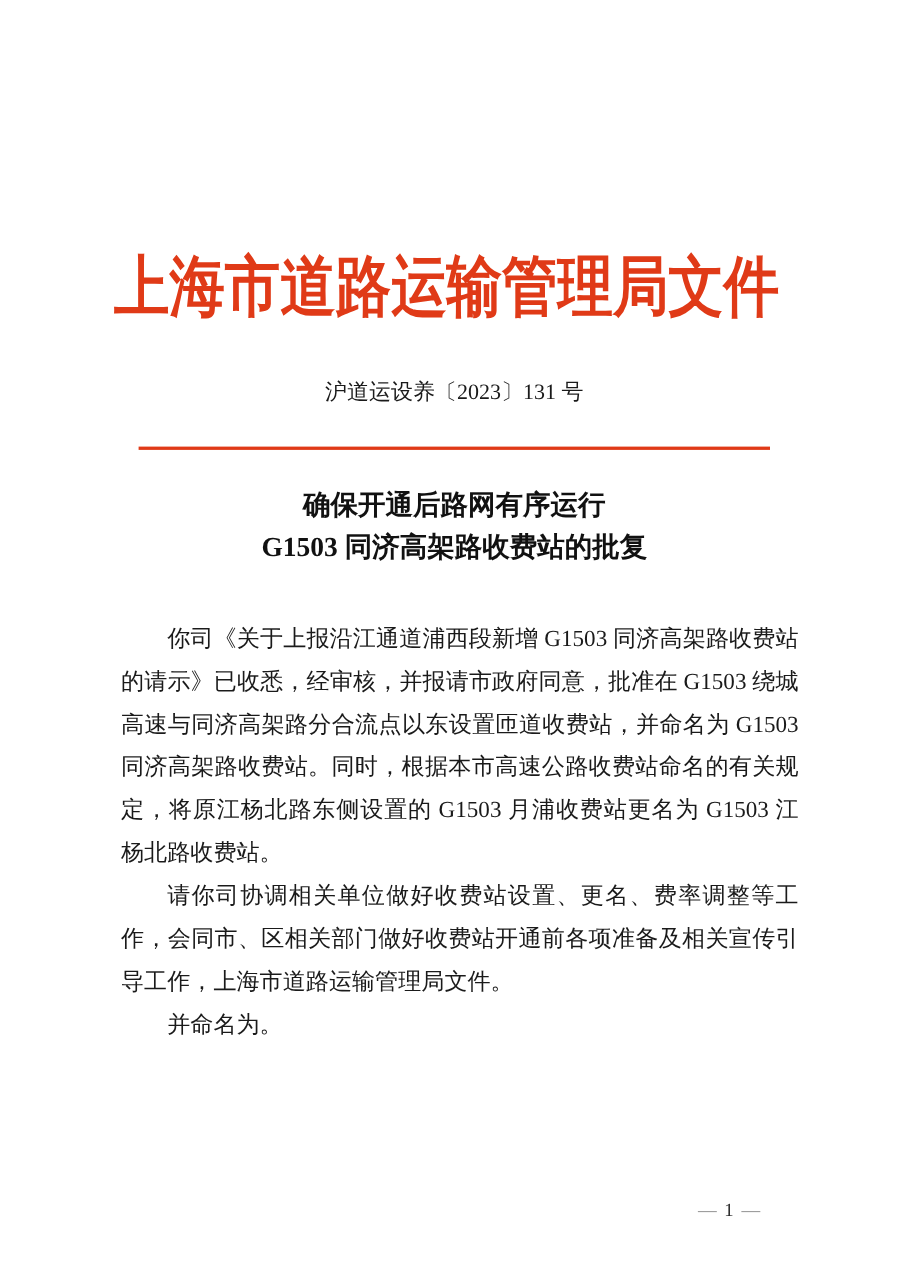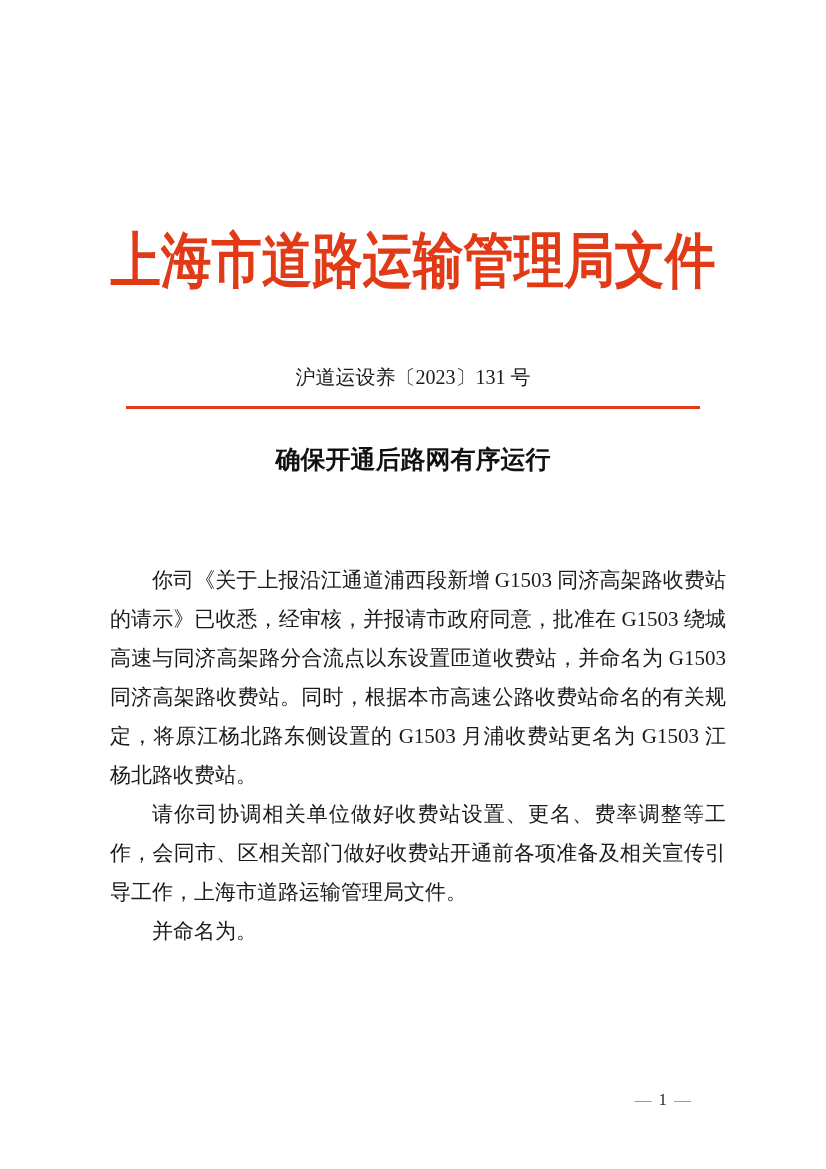--- a/index.html
+++ b/index.html
@@ -11,35 +11,36 @@
     background: #ffffff;
     overflow: hidden;
     font-family: "Liberation Serif", "DejaVu Serif", serif;
     color: #1a1a1a;
   }
   .letterhead {
     position: absolute;
     top: 227px;
     left: 0;
     width: 100%;
-    text-align: center;
+    text-align: left;
     font-size: 60px;
     line-height: 68px;
     font-weight: bold;
     color: var(--accent-red, #e03a17);
     white-space: nowrap;
+    padding-left: 46px;
   }
   .letterhead .squeeze {
     display: inline-block;
     transform: scaleX(0.84);
     transform-origin: 50% 50%;
   }
   .doc-number {
     position: absolute;
-    top: 363px;
+    top: 343px;
     left: 0;
     width: 100%;
     text-align: center;
     font-size: 20px;
     line-height: 28px;
     color: #1a1a1a;
   }
   .red-rule {
     position: absolute;
     top: 406px;
@@ -100,20 +101,21 @@
   <div class="letterhead">
     <span class="squeeze">上海市道路运输管理局文件</span>
   </div>
 
   <div class="doc-number">沪道运设养〔2023〕131 号</div>
 
   <div class="red-rule"></div>
 
   <div class="subject">
     <div>确保开通后路网有序运行</div>
+    <div>G1503 同济高架路收费站的批复</div>
   </div>
 
   <div class="body-text">
     <p class="indent">你司《关于上报沿江通道浦西段新增 G1503 同济高架路收费站的请示》已收悉，经审核，并报请市政府同意，批准在 G1503 绕城高速与同济高架路分合流点以东设置匝道收费站，并命名为 G1503 同济高架路收费站。同时，根据本市高速公路收费站命名的有关规定，将原江杨北路东侧设置的 G1503 月浦收费站更名为 G1503 江杨北路收费站。</p>
     <p class="indent">请你司协调相关单位做好收费站设置、更名、费率调整等工作，会同市、区相关部门做好收费站开通前各项准备及相关宣传引导工作，上海市道路运输管理局文件。</p>
     <p class="indent">并命名为。</p>
   </div>
 
   <div class="footer">
     <span class="footer-inner"><span class="dash">—</span><span>1</span><span class="dash">—</span></span>

